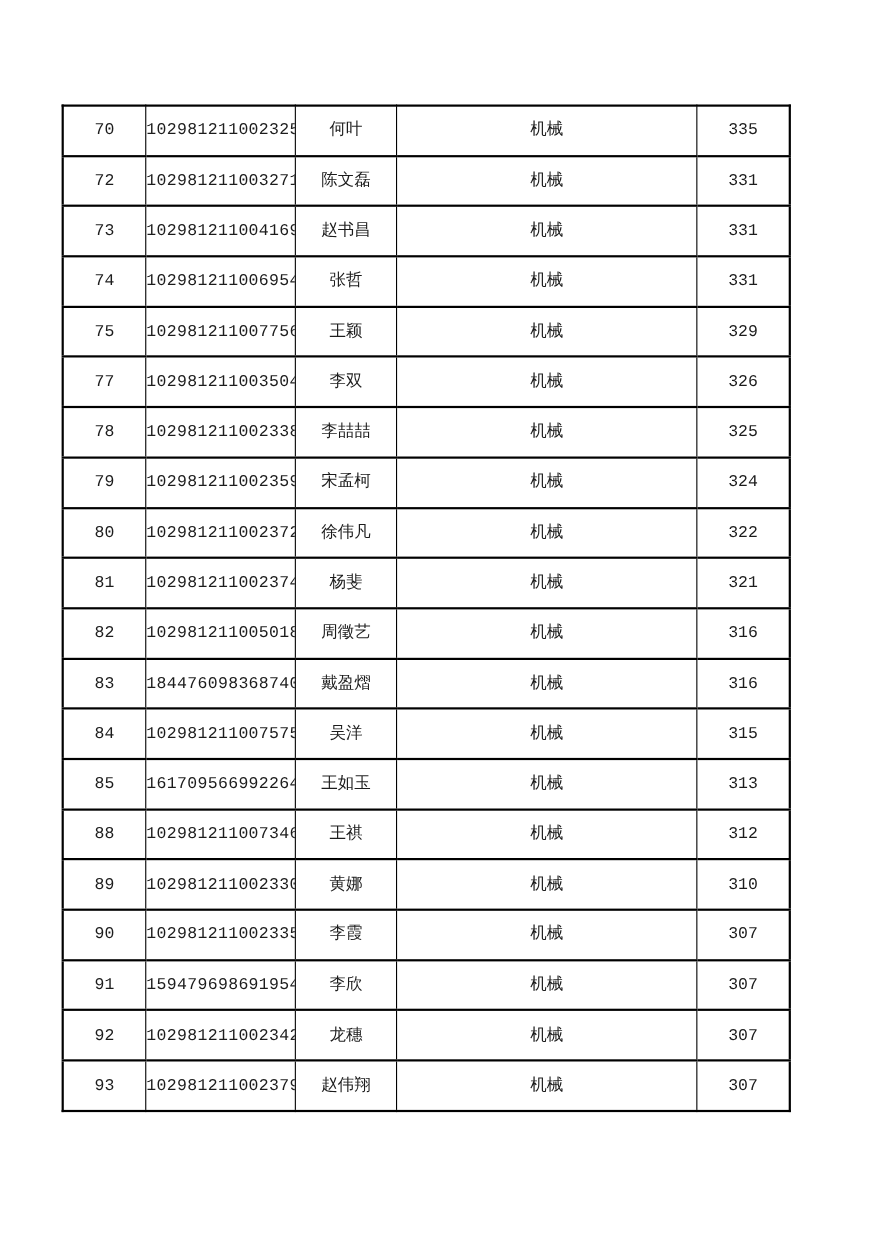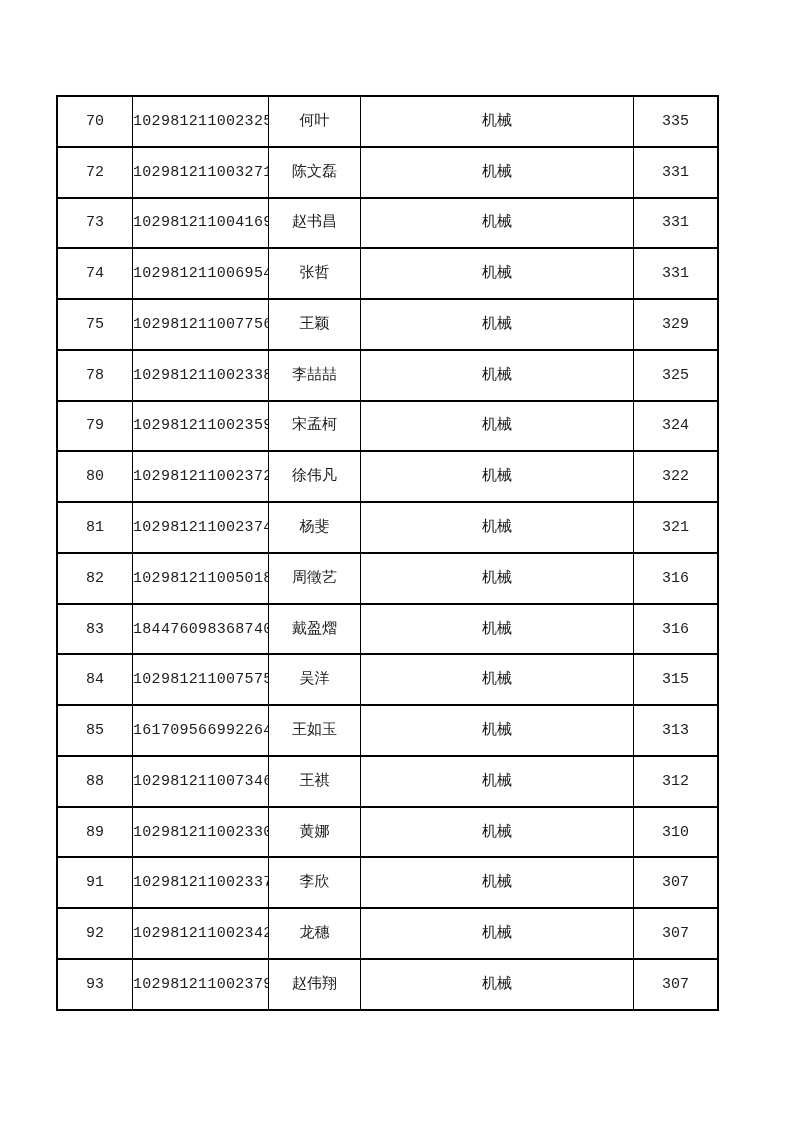--- a/index.html
+++ b/index.html
@@ -81,20 +81,27 @@
         <td class="c-score">331</td>
       </tr>
       <tr>
         <td class="c-rank">75</td>
         <td class="c-id">102981211007756</td>
         <td class="c-name">王颖</td>
         <td class="c-major">机械</td>
         <td class="c-score">329</td>
       </tr>
       <tr>
+        <td class="c-rank">77</td>
+        <td class="c-id">102981211003504</td>
+        <td class="c-name">李双</td>
+        <td class="c-major">机械</td>
+        <td class="c-score">326</td>
+      </tr>
+      <tr>
         <td class="c-rank">78</td>
         <td class="c-id">102981211002338</td>
         <td class="c-name">李喆喆</td>
         <td class="c-major">机械</td>
         <td class="c-score">325</td>
       </tr>
       <tr>
         <td class="c-rank">79</td>
         <td class="c-id">102981211002359</td>
         <td class="c-name">宋孟柯</td>
@@ -151,22 +158,29 @@
         <td class="c-score">312</td>
       </tr>
       <tr>
         <td class="c-rank">89</td>
         <td class="c-id">102981211002330</td>
         <td class="c-name">黄娜</td>
         <td class="c-major">机械</td>
         <td class="c-score">310</td>
       </tr>
       <tr>
+        <td class="c-rank">90</td>
+        <td class="c-id">102981211002335</td>
+        <td class="c-name">李霞</td>
+        <td class="c-major">机械</td>
+        <td class="c-score">307</td>
+      </tr>
+      <tr>
         <td class="c-rank">91</td>
-        <td class="c-id">102981211002337</td>
+        <td class="c-id">159479698691954</td>
         <td class="c-name">李欣</td>
         <td class="c-major">机械</td>
         <td class="c-score">307</td>
       </tr>
       <tr>
         <td class="c-rank">92</td>
         <td class="c-id">102981211002342</td>
         <td class="c-name">龙穗</td>
         <td class="c-major">机械</td>
         <td class="c-score">307</td>

